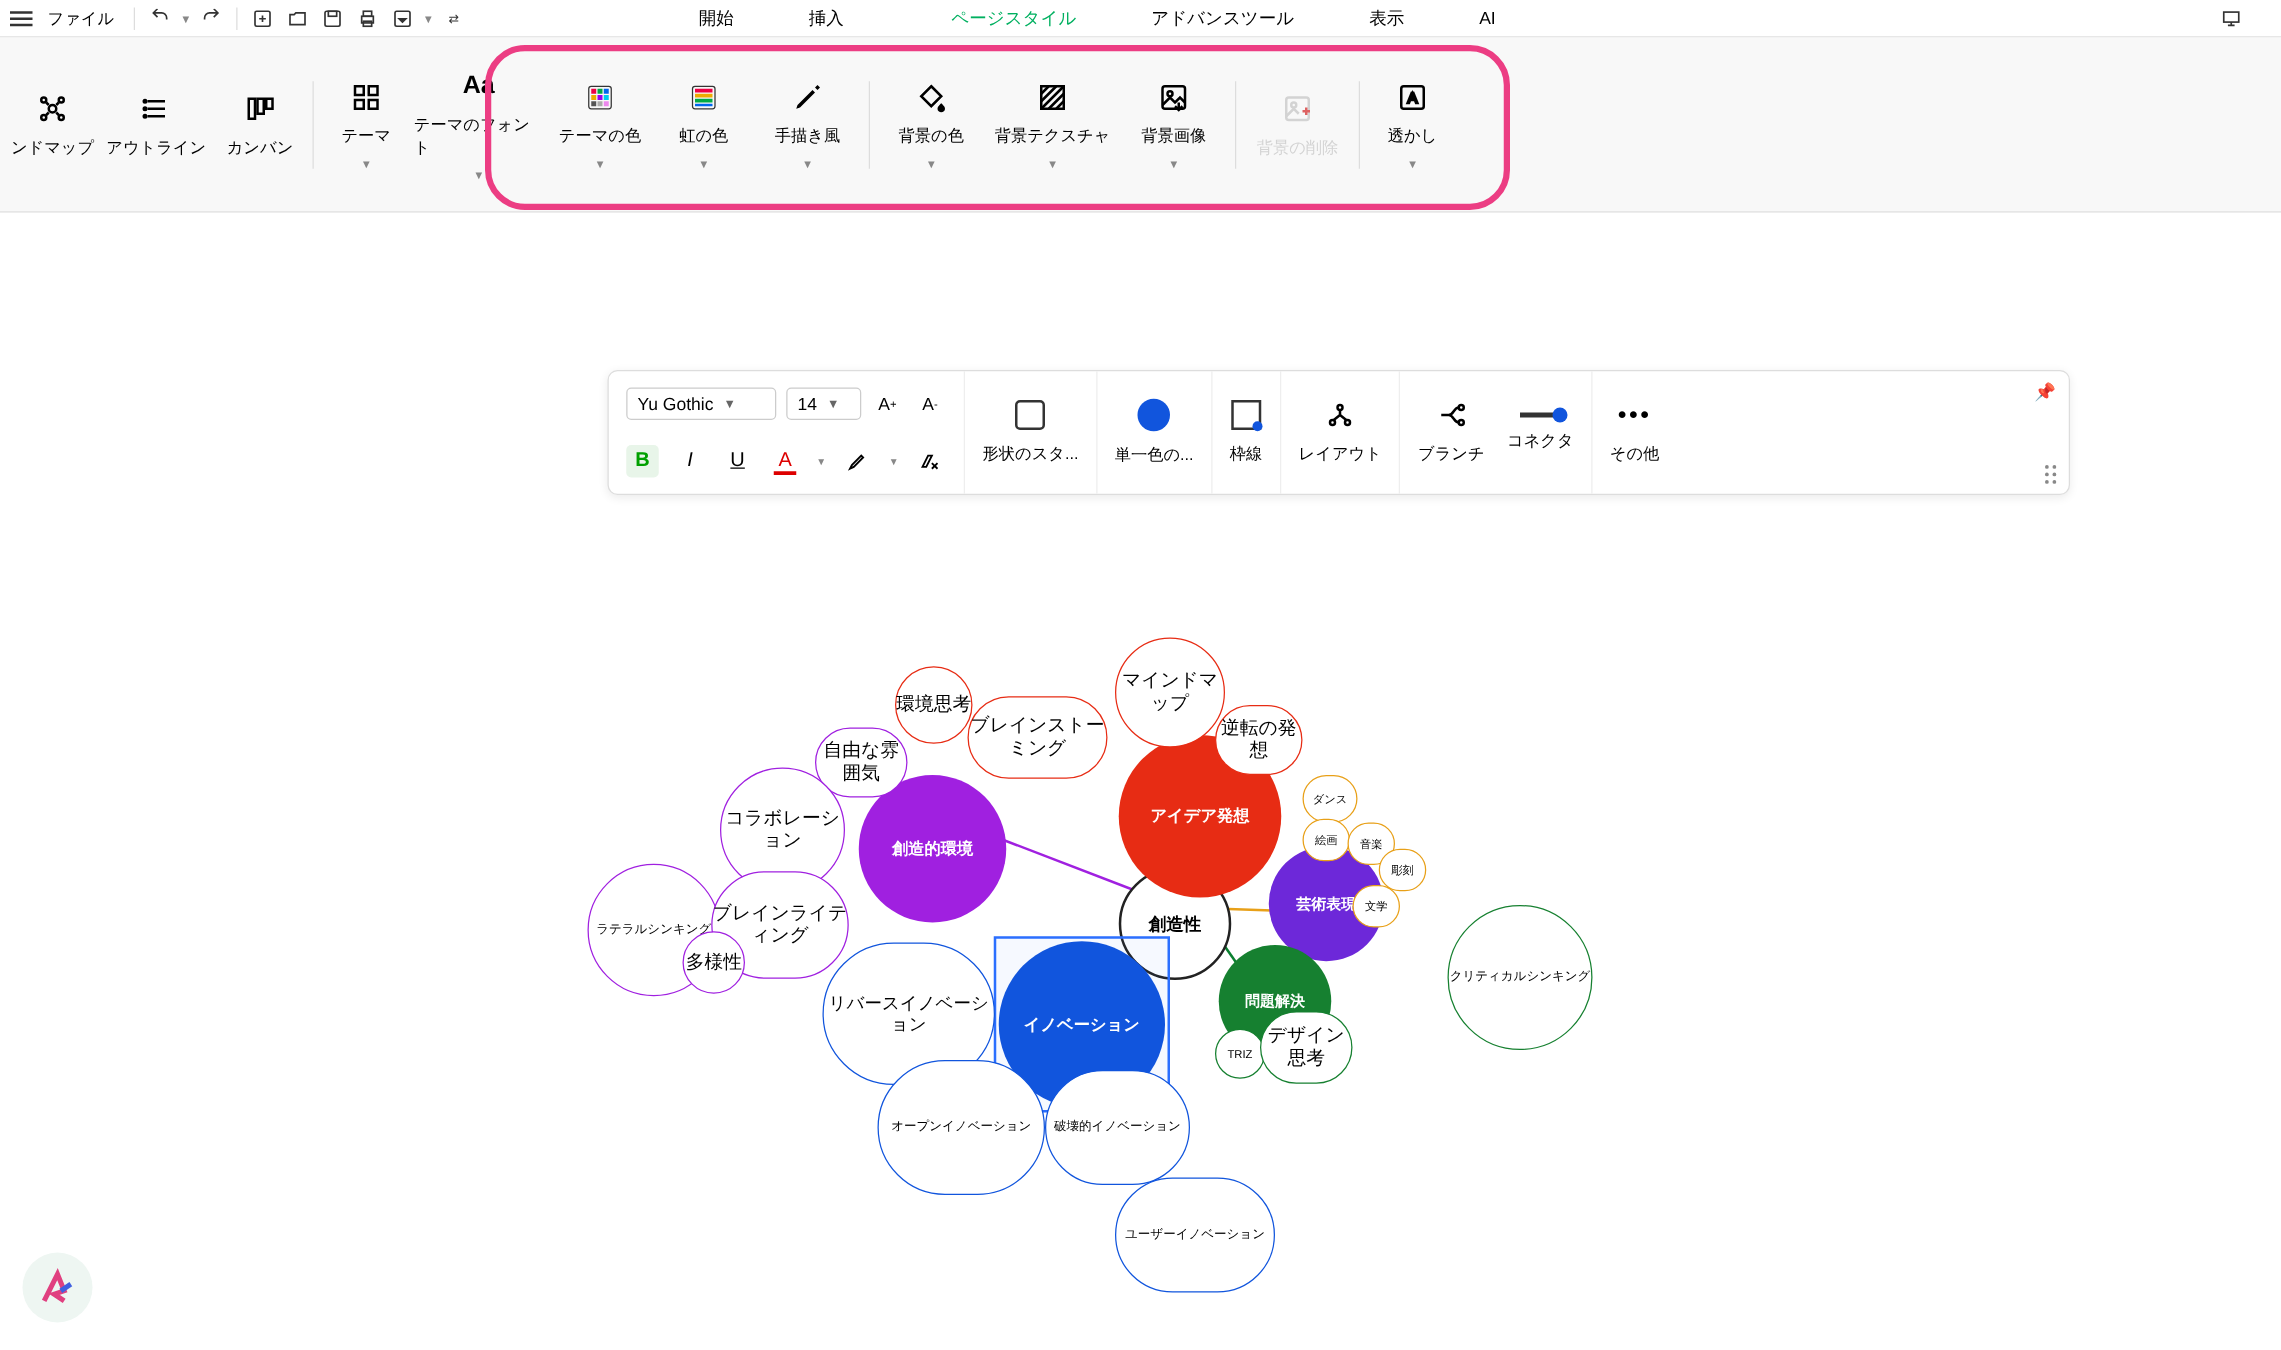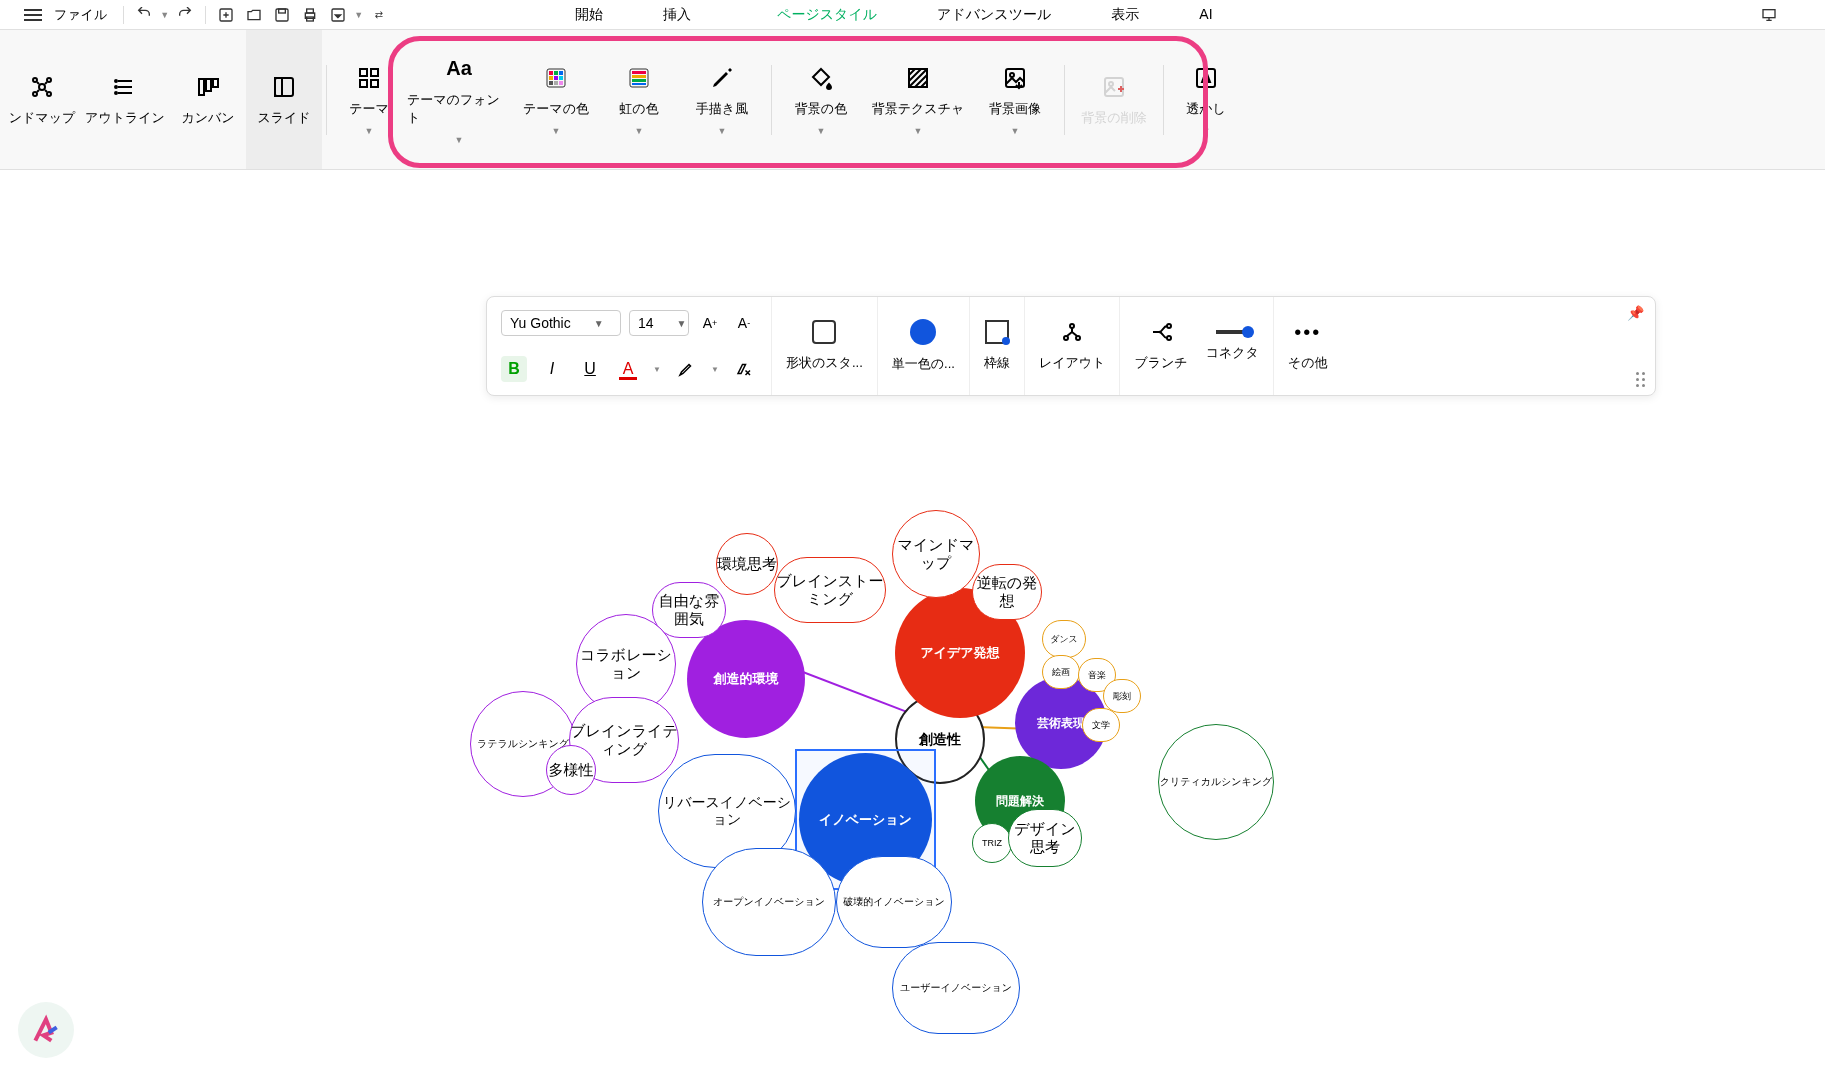--- a/index.html
+++ b/index.html
@@ -1,19 +1,19 @@
 <!DOCTYPE html>
 <html><head>
 <meta charset="utf-8">
 <style>
 * { margin: 0; padding: 0; box-sizing: border-box; font-family: Meiryo, sans-serif; }
 body { background: #fff; width: 1825px; height: 1080px; overflow: hidden; position: relative; }
 
 
-.menubar { height: 30px; display: flex; align-items: center; padding: 0 24px; gap: 4px; border-bottom: 1px solid #e0e0e0; }
+.menubar { height: 30px; display: flex; align-items: center; padding: 0 8px; gap: 4px; border-bottom: 1px solid #e0e0e0; }
 .menubar .hamburger { width: 18px; display: flex; flex-direction: column; gap: 3px; cursor: pointer; }
 .menubar .hamburger span { height: 2px; background: #333; }
 .menubar .file-label { font-size: 13px; margin: 0 8px; }
 .menubar .divider { width: 1px; height: 18px; background: #ddd; margin: 0 4px; }
 .menubar .icon-btn { width: 24px; height: 24px; display: flex; align-items: center; justify-content: center; cursor: pointer; color: #333; }
 .menubar .icon-btn svg { width: 16px; height: 16px; }
 .tabs { display: flex; margin-left: 180px; gap: 60px; }
 .tabs .tab { font-size: 14px; padding: 4px 0; cursor: pointer; position: relative; }
 .tabs .tab.active { color: #00b060; margin-left: 26px; }
 .tabs .tab.active::after { content: ""; position: absolute; bottom: -7px; left: 50%; transform: translateX(-50%); width: 40px; height: 3px; background: #00b060; }
@@ -35,21 +35,21 @@
 .highlight-box { position: absolute; left: 388px; top: 36px; width: 820px; height: 132px; border: 5px solid #ec3d83; border-radius: 32px; pointer-events: none; }
 
 
 .float-tb { position: absolute; left: 486px; top: 296px; width: 1170px; height: 100px; background: #fff; border: 1px solid #ddd; border-radius: 8px; box-shadow: 0 2px 8px rgba(0,0,0,0.08); display: flex; align-items: stretch; }
 .ft-sec { display: flex; flex-direction: column; align-items: center; justify-content: center; padding: 0 14px; gap: 6px; border-right: 1px solid #eee; }
 .ft-sec.noborder { border-right: none; }
 .ft-sec .top-row { display: flex; align-items: center; gap: 8px; height: 40px; }
 .ft-sec .bot-row { display: flex; align-items: center; gap: 12px; height: 40px; }
 .ft-sec .lbl { font-size: 13px; margin-top: 4px; }
 .ai-logo { width: 28px; height: 28px; }
-.select-box { border: 1px solid #ccc; border-radius: 4px; padding: 4px 8px; font-size: 14px; display: flex; align-items: center; gap: 23px; cursor: pointer; text-align: center; }
+.select-box { border: 1px solid #ccc; border-radius: 4px; padding: 4px 8px; font-size: 14px; display: flex; align-items: center; gap: 8px; cursor: pointer; text-align: center; }
 .select-box .caret { font-size: 10px; color: #666; }
 .txt-btn { width: 26px; height: 26px; display: flex; align-items: center; justify-content: center; border-radius: 4px; cursor: pointer; font-size: 16px; }
 .txt-btn.bold { font-weight: bold; color: #00a000; background: #e8f5e9; }
 .txt-btn.italic { font-style: italic; }
 .txt-btn.underline { text-decoration: underline; }
 .txt-btn.color-a { color: #d00; position: relative; }
 .txt-btn.color-a::after { content: ""; position: absolute; bottom: 2px; left: 4px; right: 4px; height: 3px; background: #d00; }
 .shape-icon { width: 24px; height: 24px; border: 2px solid #333; border-radius: 4px; }
 .blue-circle { width: 26px; height: 26px; background: #1155dd; border-radius: 50%; }
 .border-icon { width: 24px; height: 24px; border: 2px solid #333; position: relative; }
@@ -178,29 +178,20 @@
     <div class="ribbon-btn narrow">
       <div class="ri">
           <svg viewBox="0 0 24 24" fill="none" stroke="currentColor" stroke-width="2">
             <rect x="3" y="4" width="5" height="16"></rect>
             <rect x="10" y="4" width="5" height="12"></rect>
             <rect x="17" y="4" width="5" height="8"></rect>
           </svg>
         </div>
       <span>カンバン</span>
     </div>
-    <div class="ribbon-btn narrow active">
-      <div class="ri">
-          <svg viewBox="0 0 24 24" fill="none" stroke="currentColor" stroke-width="2">
-            <rect x="3" y="3" width="18" height="18" rx="2"></rect>
-            <rect x="3" y="3" width="7" height="18"></rect>
-          </svg>
-        </div>
-      <span>スライド</span>
-    </div>
   </div>
   <div class="ribbon-sep"></div>
 
   <div class="ribbon-group">
     <div class="ribbon-btn narrow">
       <div class="ri">
           <svg viewBox="0 0 24 24" fill="none" stroke="currentColor" stroke-width="2">
             <rect x="3" y="3" width="7" height="7"></rect>
             <rect x="14" y="3" width="7" height="7"></rect>
             <rect x="3" y="14" width="7" height="7"></rect>

